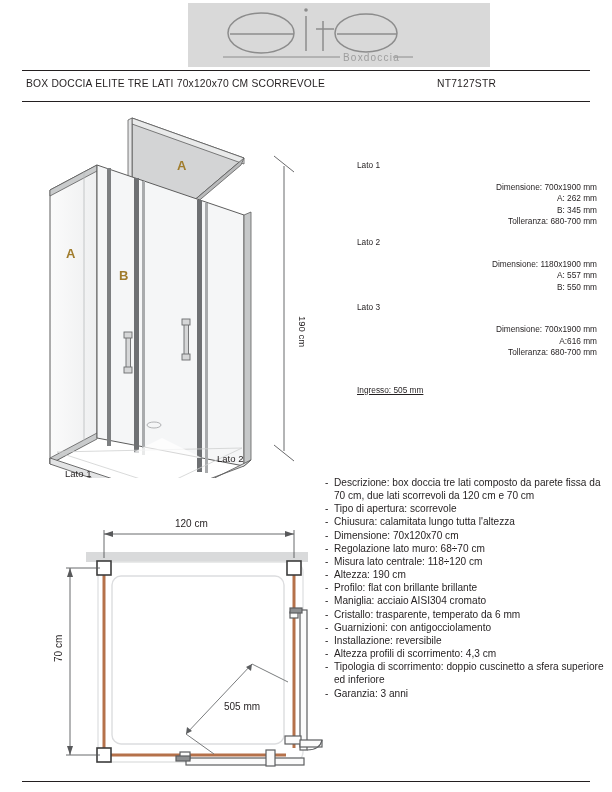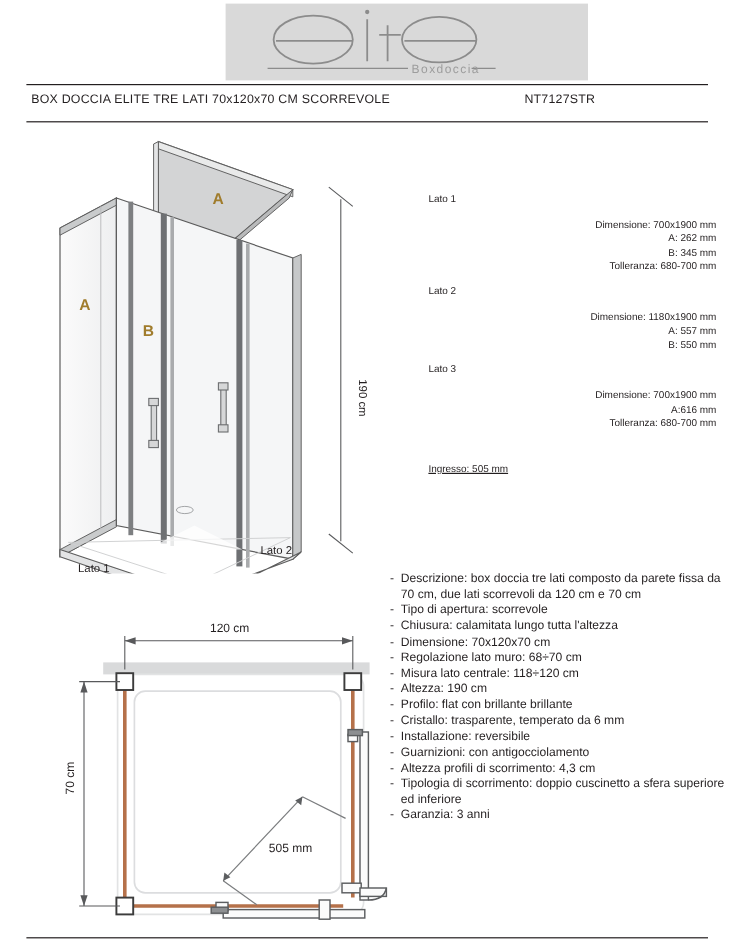--- a/index.html
+++ b/index.html
@@ -238,23 +238,24 @@
   <div id="features">
     <ul>
       <li>Descrizione: box doccia tre lati composto da parete fissa da 70 cm, due lati scorrevoli da 120 cm e 70 cm</li>
       <li>Tipo di apertura: scorrevole</li>
       <li>Chiusura: calamitata lungo tutta l'altezza</li>
       <li>Dimensione: 70x120x70 cm</li>
       <li>Regolazione lato muro: 68÷70 cm</li>
       <li>Misura lato centrale: 118÷120 cm</li>
       <li>Altezza: 190 cm</li>
       <li>Profilo: flat con brillante brillante</li>
+      <li>Maniglia: acciaio AISI304 cromato</li>
       <li>Cristallo: trasparente, temperato da 6 mm</li>
+      <li>Guarnizioni: con antigocciolamento</li>
       <li>Installazione: reversibile</li>
-      <li>Guarnizioni: con antigocciolamento</li>
       <li>Altezza profili di scorrimento: 4,3 cm</li>
       <li>Tipologia di scorrimento: doppio cuscinetto a sfera superiore ed inferiore</li>
       <li>Garanzia: 3 anni</li>
     </ul>
   </div>
 
   <div id="rule-bottom"></div>
 </div>
 
 </body></html>

